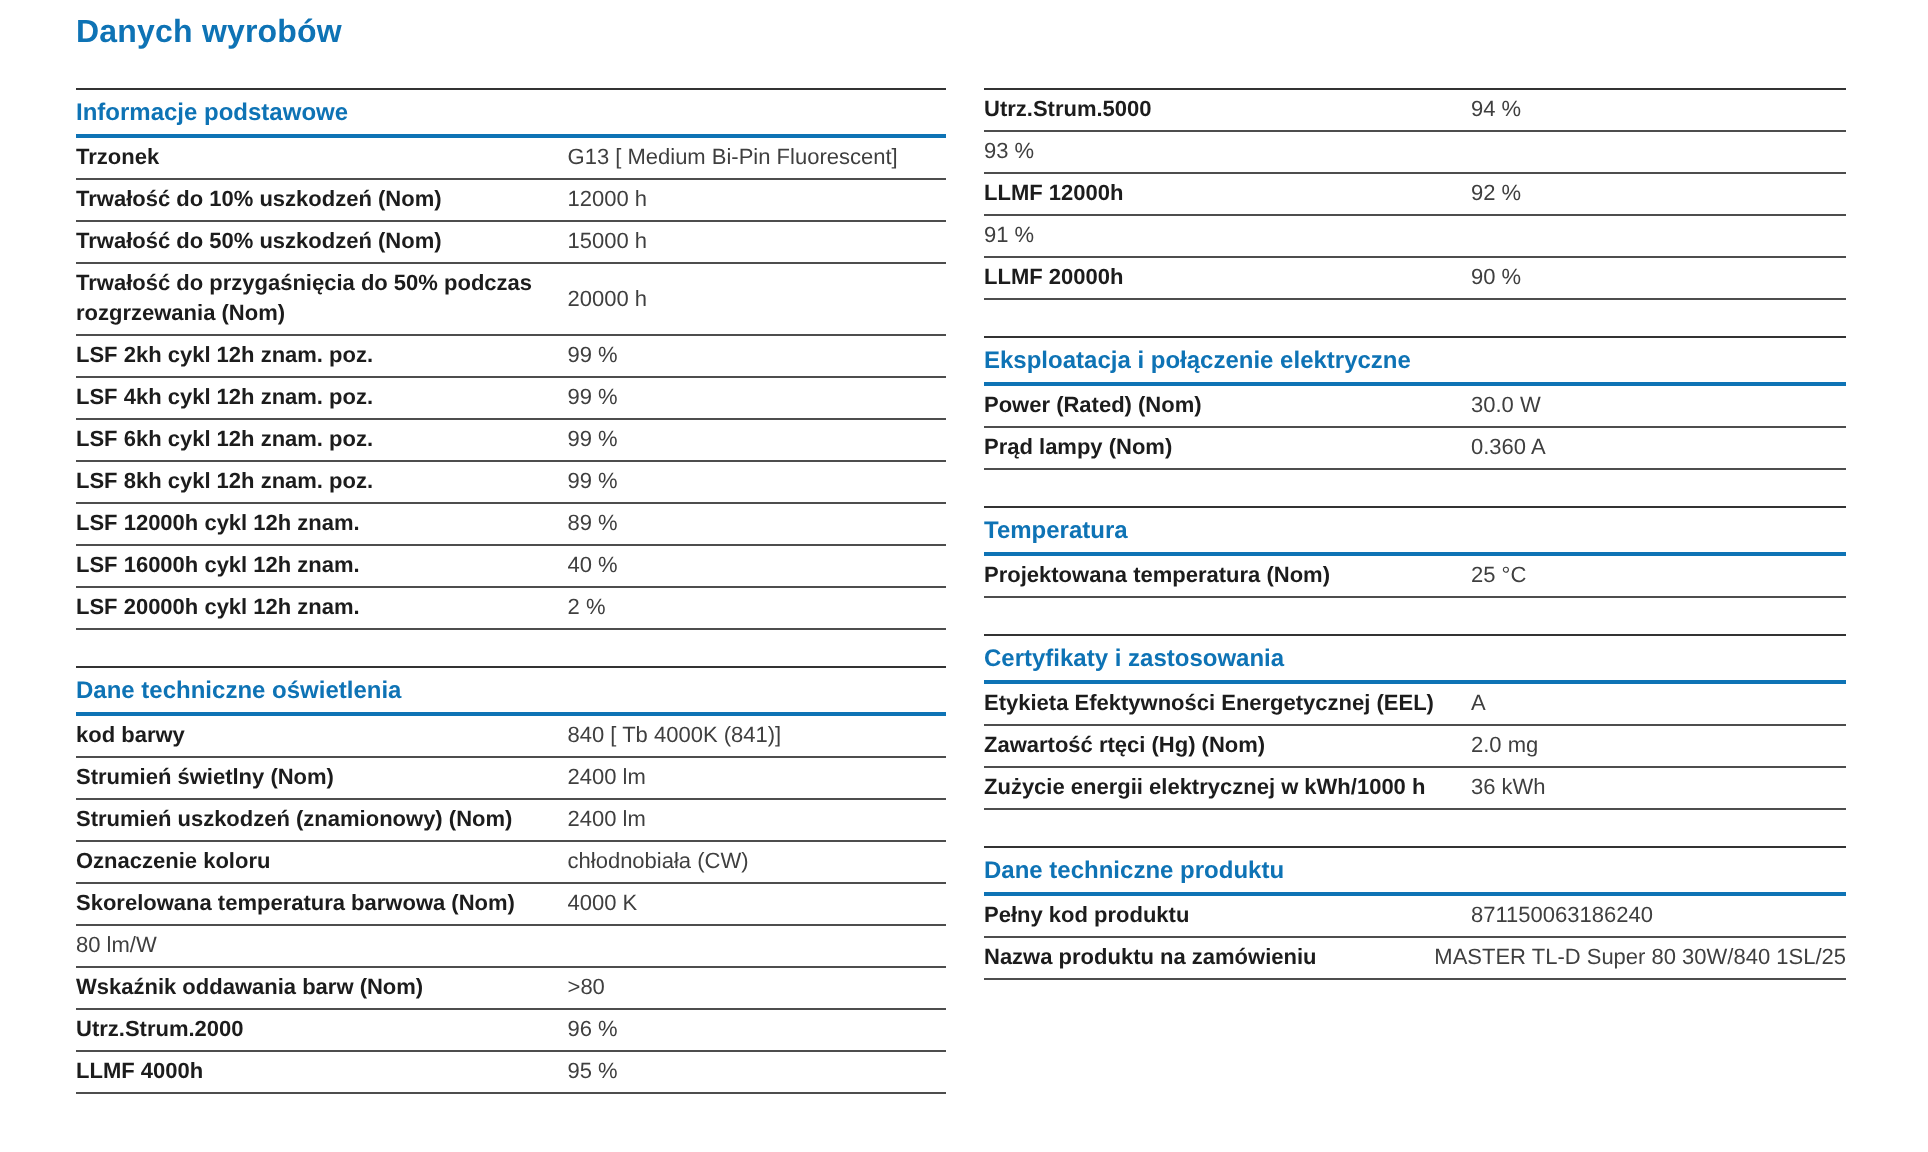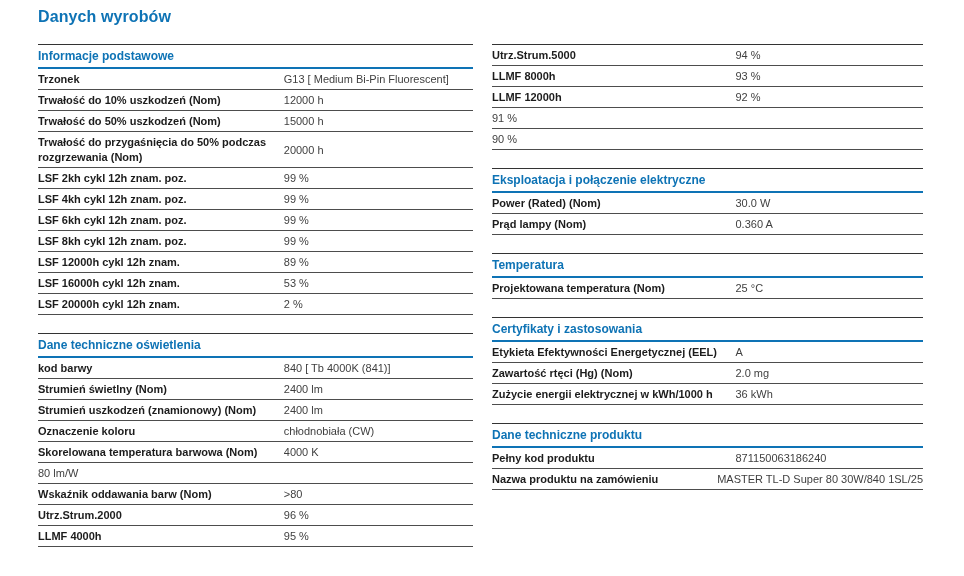--- a/index.html
+++ b/index.html
@@ -100,21 +100,21 @@
         <div class="spec-row">
           <div class="spec-label">LSF 8kh cykl 12h znam. poz.</div>
           <div class="spec-value">99 %</div>
         </div>
         <div class="spec-row">
           <div class="spec-label">LSF 12000h cykl 12h znam.</div>
           <div class="spec-value">89 %</div>
         </div>
         <div class="spec-row">
           <div class="spec-label">LSF 16000h cykl 12h znam.</div>
-          <div class="spec-value">53 %</div>
+          <div class="spec-value">40 %</div>
         </div>
         <div class="spec-row">
           <div class="spec-label">LSF 20000h cykl 12h znam.</div>
           <div class="spec-value">2 %</div>
         </div>
       </section>
       <section class="spec-section">
         <div class="section-header">Dane techniczne oświetlenia</div>
         <div class="spec-row">
           <div class="spec-label">kod barwy</div>
@@ -153,31 +153,31 @@
         </div>
       </section>
     </div>
   <div class="col" id="col-right">
       <section class="spec-section">
         <div class="spec-row">
           <div class="spec-label">Utrz.Strum.5000</div>
           <div class="spec-value">94 %</div>
         </div>
         <div class="spec-row">
-          <div class="spec-label">LLMF 8000h</div>
           <div class="spec-value">93 %</div>
         </div>
         <div class="spec-row">
           <div class="spec-label">LLMF 12000h</div>
           <div class="spec-value">92 %</div>
         </div>
         <div class="spec-row">
           <div class="spec-value">91 %</div>
         </div>
         <div class="spec-row">
+          <div class="spec-label">LLMF 20000h</div>
           <div class="spec-value">90 %</div>
         </div>
       </section>
       <section class="spec-section">
         <div class="section-header">Eksploatacja i połączenie elektryczne</div>
         <div class="spec-row">
           <div class="spec-label">Power (Rated) (Nom)</div>
           <div class="spec-value">30.0 W</div>
         </div>
         <div class="spec-row">

